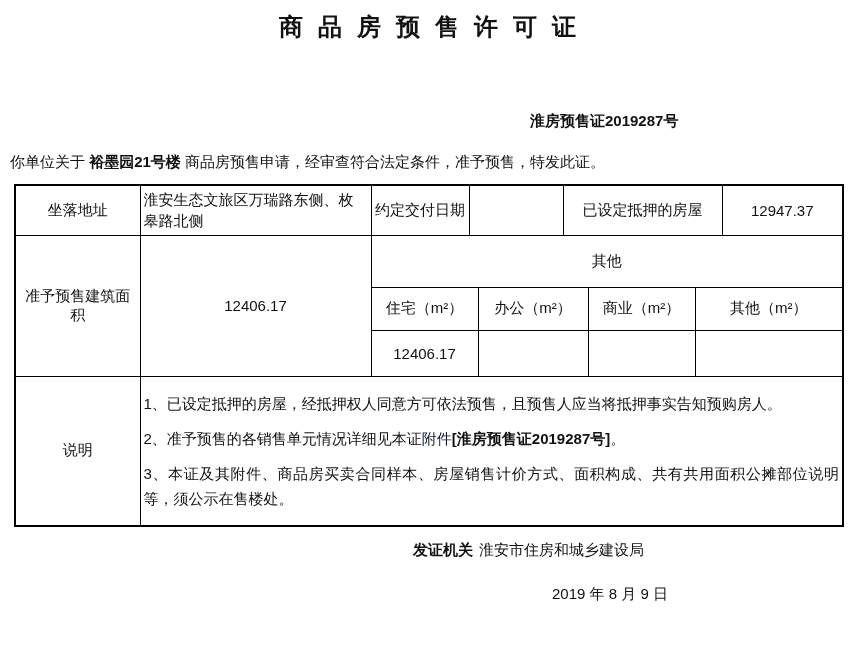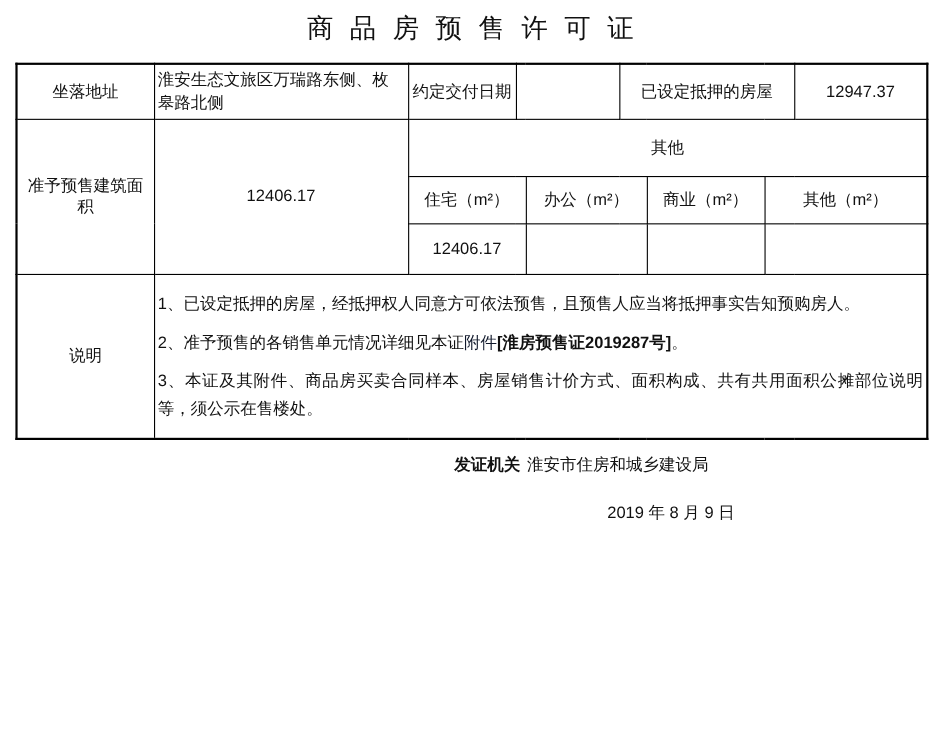--- a/index.html
+++ b/index.html
@@ -8,21 +8,21 @@
     width: 855px; height: 672px;
     background: #ffffff;
     color: #111111;
     font-family: "Liberation Sans", "DejaVu Sans", sans-serif;
   }
   .page { width: 855px; height: 672px; overflow: hidden; }
 
   .doc-title {
     margin: 10px 0 0 0;
     font-size: 24px;
-    font-weight: normal;
+    font-weight: bold;
     line-height: 34px;
     text-align: center;
     letter-spacing: 15px;
     padding-left: 15px; 
     white-space: nowrap;
   }
   .license-no {
     margin: 67px 0 0 530px;
     font-size: 15px;
     font-weight: bold;
@@ -87,22 +87,24 @@
     line-height: 19px;
   }
 </style>
 </head>
 <body>
 
 <div class="page">
 
   <div class="doc-title">商品房预售许可证</div>
 
+  <div class="license-no">淮房预售证2019287号</div>
 
 
+  <div class="intro"><span>你单位关于 </span><span class="bold">裕墨园21号楼</span><span> 商品房预售申请，经审查符合法定条件，准予预售，特发此证。</span></div>
 
   <table class="permit">
     <colgroup>
       <col style="width:125px">
         <col style="width:231px">
         <col style="width:98px">
       <col style="width:9px">
         <col style="width:85px">
         <col style="width:25px">
       <col style="width:107px">

